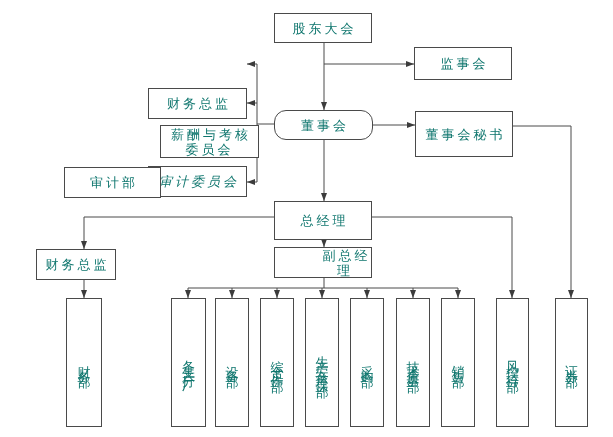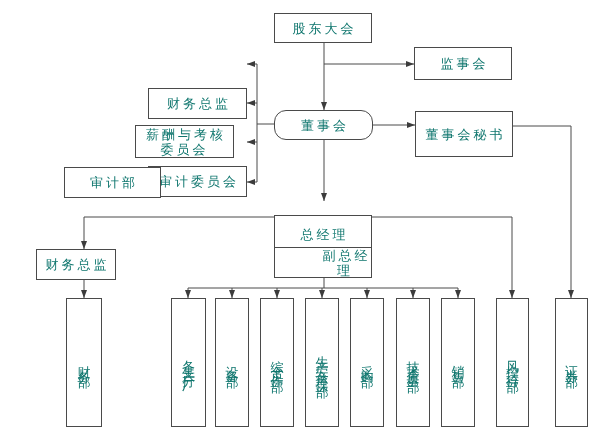--- a/index.html
+++ b/index.html
@@ -103,31 +103,31 @@
     </g>
   </svg>
 
   <div class="node" style="left:274px; top:13px;  width:98px; height:30px;">股东大会</div>
 
   <div class="node" style="left:414px; top:47px;  width:98px; height:33px;">监事会</div>
 
 
   <div class="node" style="left:148px; top:88px;  width:99px; height:31px;">财务总监</div>
 
-  <div class="node" style="left:135px; top:125px; width:99px; height:33px;">薪酬与考核委员会</div>
+  <div class="node" style="left:160px; top:125px; width:99px; height:33px;">薪酬与考核委员会</div>
 
-  <div class="node" style="left:148px; top:166px; width:99px; height:31px;">审计委员会</div>
+  <div class="node" style="left:148px; top:166px; width:99px; height:31px;font-style:italic;">审计委员会</div>
 
   <div class="node" style="left:36px;  top:167px; width:97px; height:31px;margin-left:28px;">审计部</div>
 
   <div class="node" style="left:274px; top:110px; width:99px; height:30px;border-radius:12px;">董事会</div>
 
   <div class="node" style="left:415px; top:111px; width:98px; height:46px;">董事会秘书</div>
 
-  <div class="node" style="left:274px; top:215px; width:98px; height:39px;">总经理</div>
+  <div class="node" style="left:274px; top:201px; width:98px; height:39px;">总经理</div>
 
   <div class="node" style="left:36px;  top:249px; width:80px; height:31px;">财务总监</div>
 
   <div class="node" style="left:274px; top:247px; width:98px; height:31px;padding-left:44px;">副总经理</div>
 
   <div class="vnode" style="left:66px;  top:298px; width:36px; height:129px;">财务部</div>
 
   <div class="vnode" style="left:171px; top:298px; width:35px; height:129px;">各生产分厂</div>
 
   <div class="vnode" style="left:215px; top:298px; width:34px; height:129px;">设备部</div>

